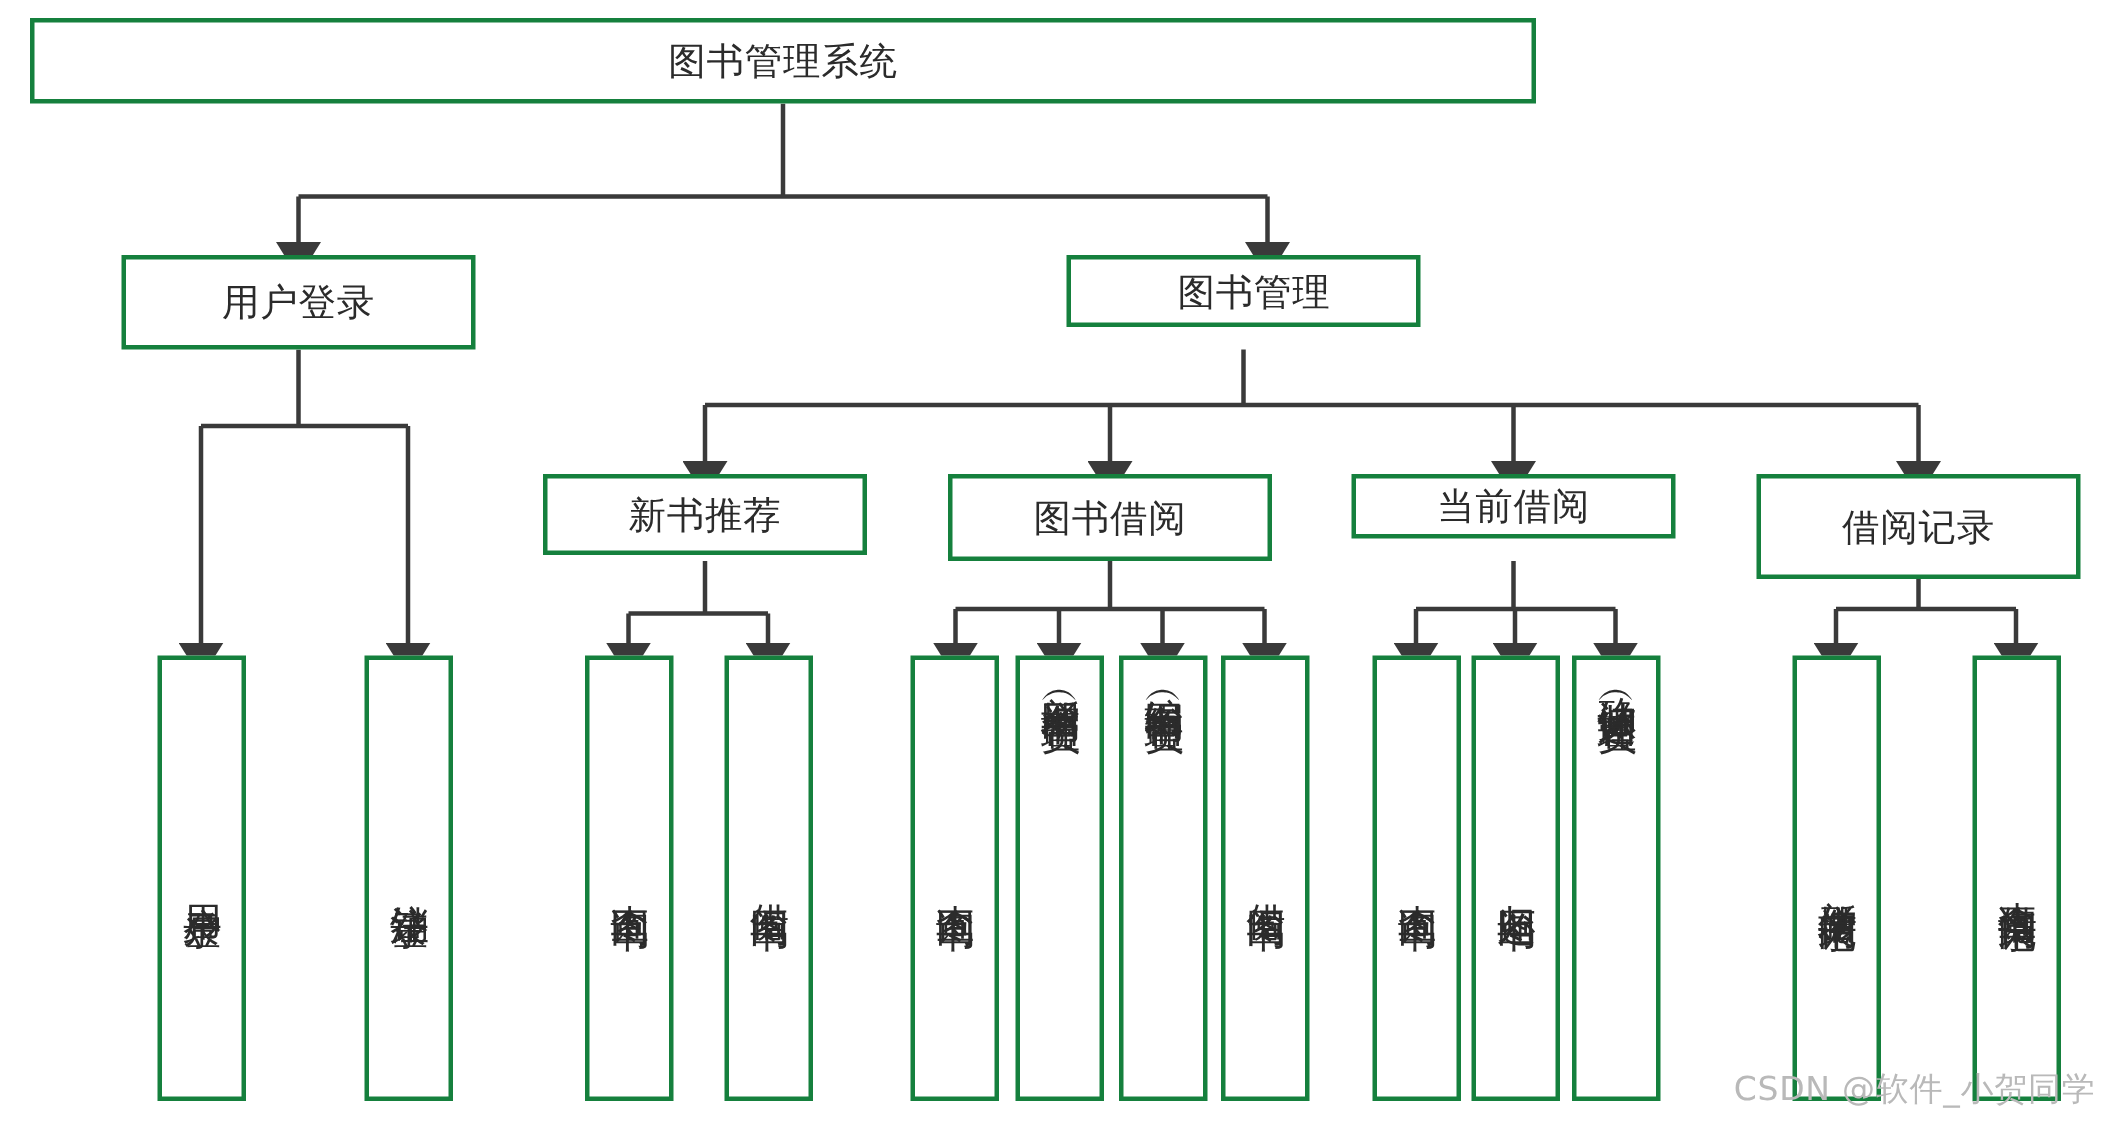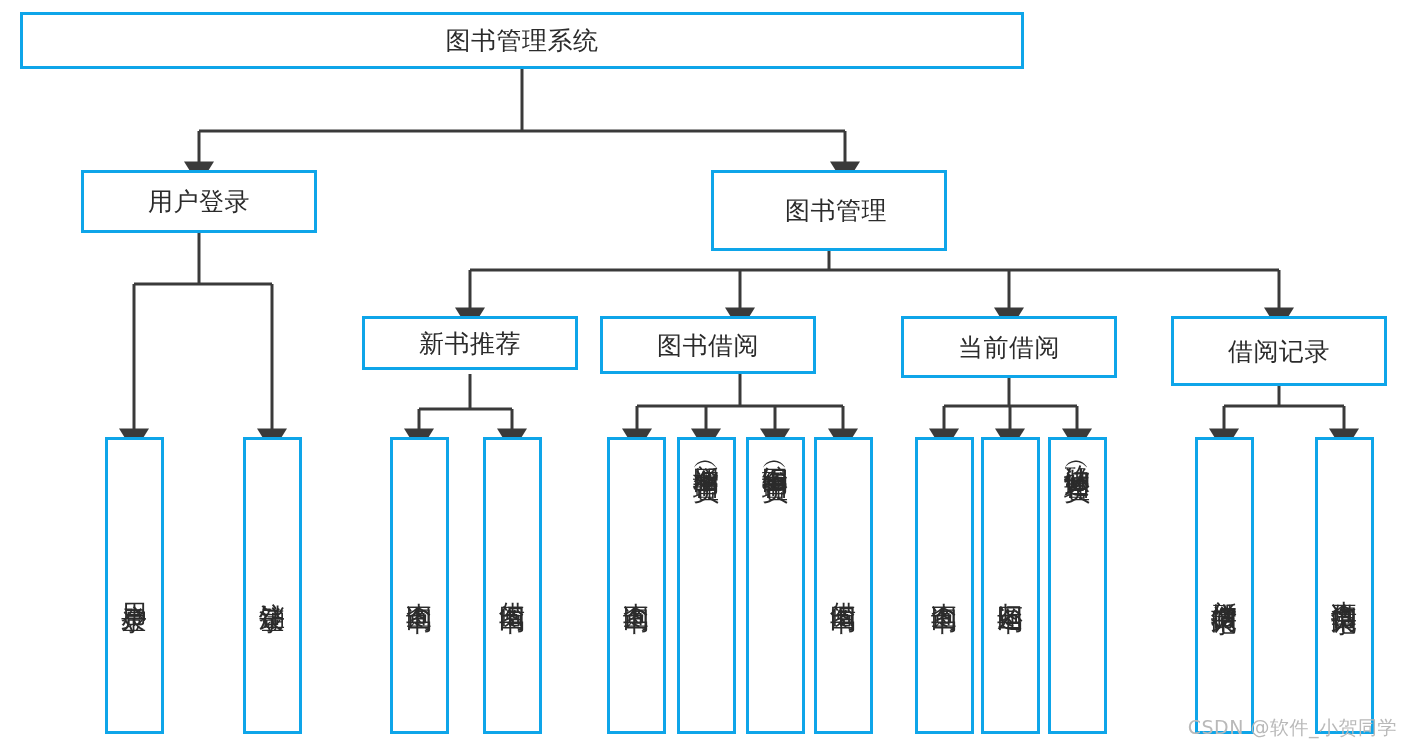--- a/index.html
+++ b/index.html
@@ -22,21 +22,21 @@
     position: absolute;
     left: 0;
     top: 0;
     width: 1405px;
     height: 747px;
     pointer-events: none;
   }
   .node {
     position: absolute;
     box-sizing: border-box;
-    border: 3px solid #0ea5e9;
+    border: 3px solid #15803d;
     background: #ffffff;
     display: flex;
     align-items: center;
     justify-content: center;
     color: #2b2b2b;
     z-index: 2;
   }
   .node .node-label {
     display: block;
     text-align: center;
@@ -66,21 +66,21 @@
     white-space: nowrap;
   }
   .node.vertical.top-aligned .node-label {
     margin-top: 4px;
     margin-bottom: auto;
   }
   #watermark {
     position: absolute;
     right: 8px;
     bottom: 6px;
-    font-size: 19px;
+    font-size: 22px;
     color: #b9b9b9;
     z-index: 5;
     white-space: nowrap;
     letter-spacing: 0.5px;
   }
 </style>
 </head>
 <body>
 
 <div id="diagram-root">
@@ -135,31 +135,31 @@
     </g>
   </svg>
 
   <div class="node horizontal root" style="left:20px; top:12px; width:1004px; height:57px;">
     <span class="node-label">图书管理系统</span>
   </div>
 
   <div class="node horizontal" style="left:81px; top:170px; width:236px; height:63px;">
     <span class="node-label">用户登录</span>
   </div>
-  <div class="node horizontal" style="left:711px; top:170px; width:236px; height:81px;padding-left:14px;">
+  <div class="node horizontal" style="left:711px; top:170px; width:236px; height:48px;padding-left:14px;">
     <span class="node-label">图书管理</span>
   </div>
 
   <div class="node horizontal" style="left:362px; top:316px; width:216px; height:54px;">
     <span class="node-label">新书推荐</span>
   </div>
-  <div class="node horizontal" style="left:600px; top:316px; width:216px; height:58px;">
+  <div class="node horizontal" style="left:632px; top:316px; width:216px; height:58px;">
     <span class="node-label">图书借阅</span>
   </div>
-  <div class="node horizontal" style="left:901px; top:316px; width:216px; height:62px;">
+  <div class="node horizontal" style="left:901px; top:316px; width:216px; height:43px;">
     <span class="node-label">当前借阅</span>
   </div>
   <div class="node horizontal" style="left:1171px; top:316px; width:216px; height:70px;">
     <span class="node-label">借阅记录</span>
   </div>
 
   <div class="node vertical" style="left:105px; top:437px; width:59px; height:297px;">
     <span class="node-label">用户登录</span>
   </div>
   <div class="node vertical" style="left:243px; top:437px; width:59px; height:297px;">

